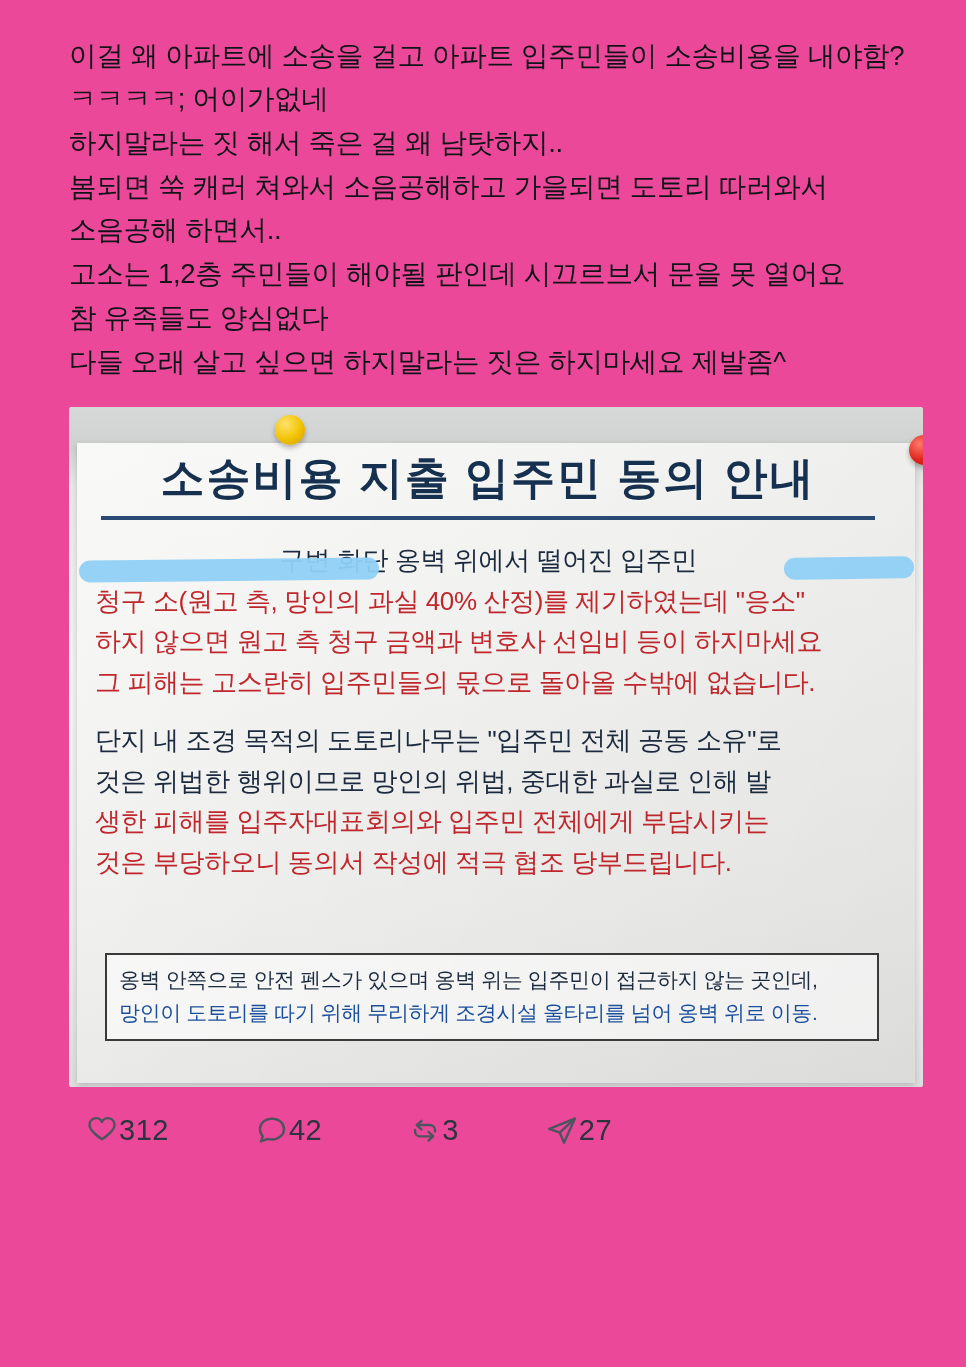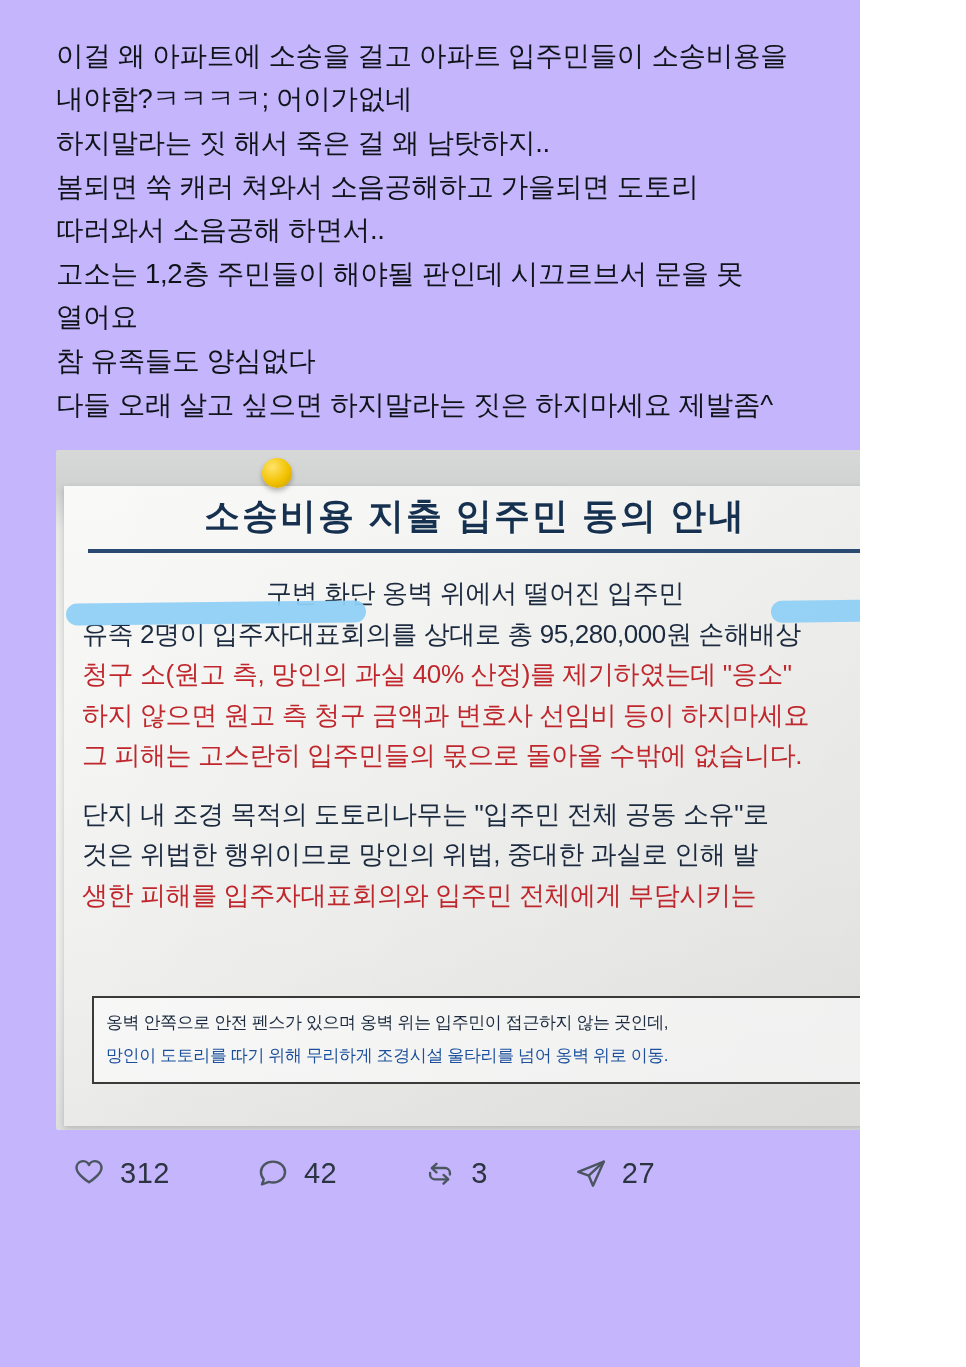--- a/index.html
+++ b/index.html
@@ -5,25 +5,26 @@
   * { box-sizing: border-box; }
   html, body {
     margin: 0;
     padding: 0;
     background: #ffffff;
     width: 966px;
     height: 1367px;
     font-family: "Liberation Sans", "DejaVu Sans", sans-serif;
   }
   .page {
-    width: 860px;
+    width: 966px;
     height: 1367px;
     position: relative;
-    background: #c4b5fd;
+    background: #ec4899;
     overflow: hidden;
+    padding-left: 13px;
   }
 
   
   .post-text {
     padding: 34px 56px 0 56px;
     color: #0f1419;
     font-size: 27.5px;
     line-height: 43px;
     letter-spacing: -0.3px;
     word-break: keep-all;
@@ -82,21 +83,21 @@
 
   .notice-inner {
     position: absolute;
     left: 0; top: 0;
     width: 838px;
     height: 640px;
     padding: 18px 26px 0 26px;
     color: #16263f;
   }
   .notice-title {
-    font-size: 36px;
+    font-size: 44px;
     font-weight: 700;
     color: #16304f;
     text-align: center;
     letter-spacing: 2px;
     border-bottom: 4px solid #2a4a73;
     padding: 10px 0 8px 0;
     margin: 14px 6px 0 6px;
     text-shadow: 0 1px 0 rgba(255,255,255,0.6);
   }
   .notice-body {
@@ -126,39 +127,38 @@
 
   
   .notice-box {
     position: absolute;
     left: 36px;
     right: 28px;
     bottom: 6px;
     border: 2px solid #3a3a3a;
     background: rgba(255,255,255,0.55);
     padding: 8px 12px 10px 12px;
-    font-size: 17px;
+    font-size: 21px;
     line-height: 33px;
     letter-spacing: -0.4px;
     color: #1b2a3e;
     word-break: keep-all;
   }
 
   
   .actions {
     margin: 26px 56px 0 72px;
     display: flex;
     align-items: center;
     gap: 86px;
     color: #4b5560;
   }
   .action {
     display: flex;
     align-items: center;
-    gap: 14px;
     cursor: pointer;
   }
   .action svg { display: block; }
   .action .count {
     font-size: 29px;
     color: #2b3440;
     letter-spacing: 0.5px;
   }
 </style>
 </head>
@@ -181,30 +181,30 @@
       <div class="paper"></div>
 
       <span class="pin yellow"></span>
       <span class="pin red"></span>
 
       <div class="notice-inner">
         <div class="notice-title">소송비용 지출 입주민 동의 안내</div>
 
         <div class="notice-body">
           <p class="dark" style="text-align:center;">구변 화단 옹벽 위에서 떨어진 입주민</p>
-          <p class="dark">유족 2명이 입주자대표회의를 상대로 총 95,280,000원 손해배상</p>
           <p class="red">청구 소(원고 측, 망인의 과실 40% 산정)를 제기하였는데 "응소"</p>
           <p class="red">하지 않으면 원고 측 청구 금액과 변호사 선임비 등이 하지마세요</p>
           <p class="red">그 피해는 고스란히 입주민들의 몫으로 돌아올 수밖에 없습니다.</p>
 
           <div class="para-gap"></div>
 
           <p class="dark">단지 내 조경 목적의 도토리나무는 "입주민 전체 공동 소유"로</p>
           <p class="dark">것은 위법한 행위이므로 망인의 위법, 중대한 과실로 인해 발</p>
           <p class="red">생한 피해를 입주자대표회의와 입주민 전체에게 부담시키는</p>
+          <p class="red">것은 부당하오니 동의서 작성에 적극 협조 당부드립니다.</p>
         </div>
 
         <div class="notice-box">
           <div>옹벽 안쪽으로 안전 펜스가 있으며 옹벽 위는 입주민이 접근하지 않는 곳인데,</div>
           <div class="blue">망인이 도토리를 따기 위해 무리하게 조경시설 울타리를 넘어 옹벽 위로 이동.</div>
         </div>
       </div>
 
       <span class="redact r1"></span>
       <span class="redact r2"></span>

